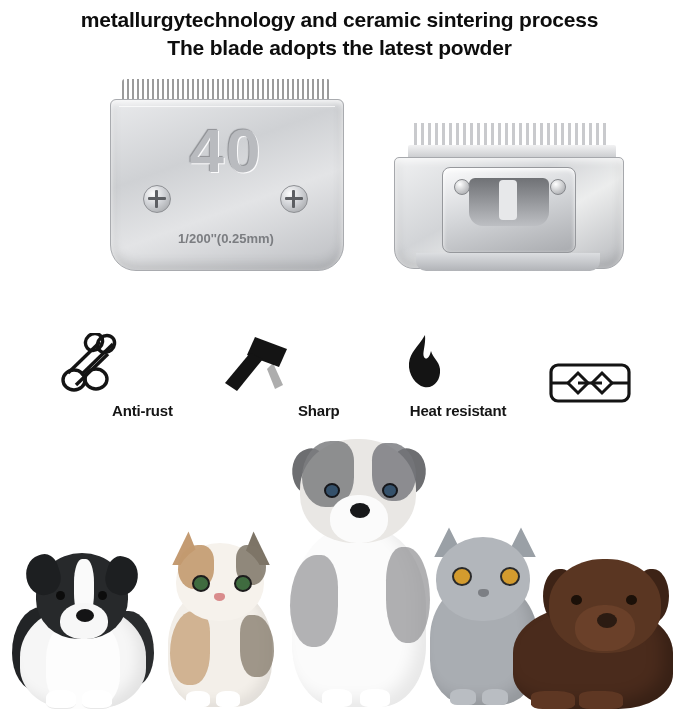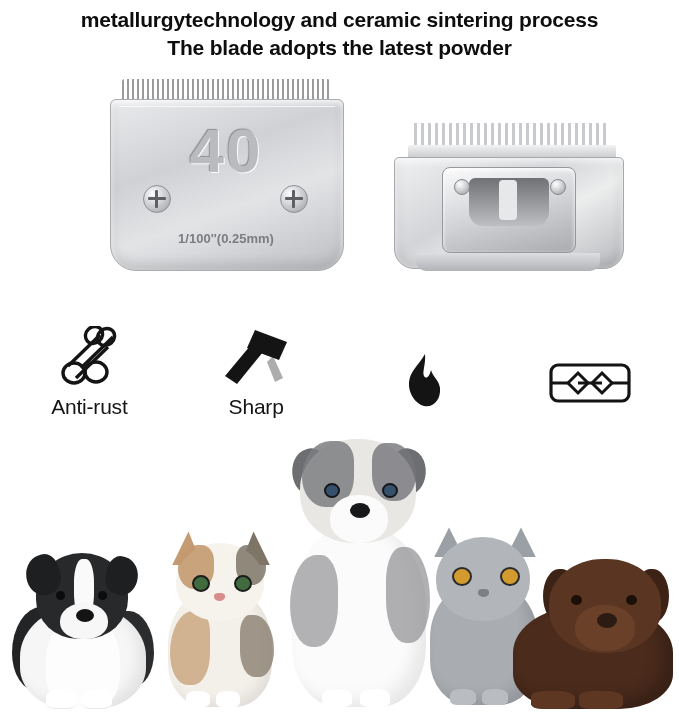--- a/index.html
+++ b/index.html
@@ -213,25 +213,26 @@
     flex: 1;
     text-align: center;
   }
   .feature .glyph {
     height: 72px;
     display: flex;
     align-items: center;
     justify-content: center;
   }
   .feature .flabel {
-    font-size: 21px;
-    font-weight: 400;
+    font-size: 15px;
+    font-weight: 700;
     color: #151515;
     letter-spacing: -0.2px;
     margin-top: 2px;
+    text-align: right;
   }
 
   
   .animals {
     position: relative;
     height: 290px;
     margin-top: 2px;
     background: #ffffff;
     overflow: hidden;
   }
@@ -324,21 +325,21 @@
 </div>
 
 <div class="blades">
 
   <div class="blade-left">
     <div class="bl-teeth"></div>
     <div class="bl-body"></div>
     <div class="bl-number">40</div>
     <div class="bl-screw s1"></div>
     <div class="bl-screw s2"></div>
-    <div class="bl-size">1/100''(0.25mm)</div>
+    <div class="bl-size">1/200''(0.25mm)</div>
   </div>
 
   <div class="blade-right">
     <div class="br-teeth"></div>
     <div class="br-teeth2"></div>
     <div class="br-plate"></div>
     <div class="br-spring"></div>
     <div class="br-hole h1"></div>
     <div class="br-hole h2"></div>
     <div class="br-tab"></div>
@@ -377,20 +378,21 @@
     </div>
     <div class="flabel">Sharp</div>
   </div>
 
   <div class="feature">
     <div class="glyph">
       <svg width="50" height="62" viewBox="0 0 50 62" aria-hidden="true">
         <path d="M27 2 C20 14 12 19 11 30 C10 42 18 52 26 54 C36 56 43 47 42 36 C41 28 35 25 33 18 C31 26 28 27 26 24 C24 20 28 12 27 2 Z" fill="#141414"></path>
       </svg>
     </div>
+    <div class="flabel">Heat resistant</div>
   </div>
 
   <div class="feature">
     <div class="glyph">
       <svg width="84" height="46" viewBox="0 0 84 46" aria-hidden="true">
         <rect x="3" y="5" width="78" height="36" rx="7" fill="none" stroke="#141414" stroke-width="3.2"></rect>
         <path d="M20 23 L30 13 L40 23 L30 33 Z" fill="none" stroke="#141414" stroke-width="3"></path>
         <path d="M44 23 L54 13 L64 23 L54 33 Z" fill="none" stroke="#141414" stroke-width="3"></path>
         <path d="M30 23 L54 23" stroke="#141414" stroke-width="3"></path>
         <path d="M3 23 L20 23 M64 23 L81 23" stroke="#141414" stroke-width="3"></path>

